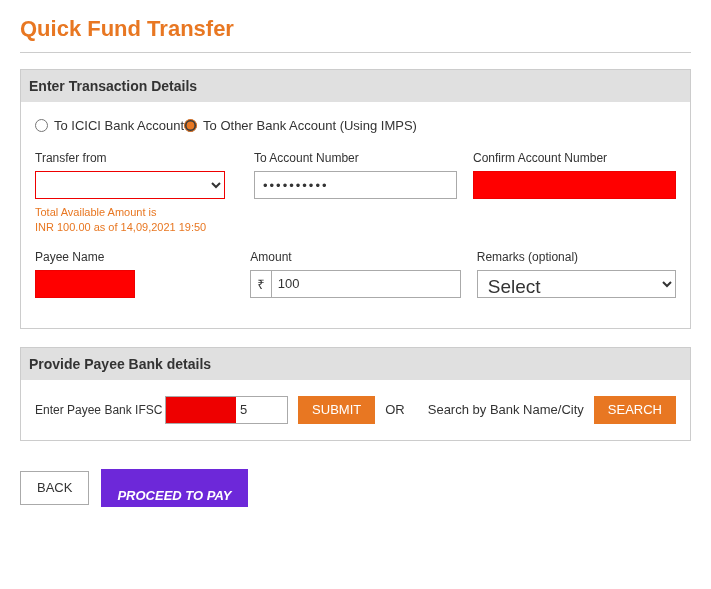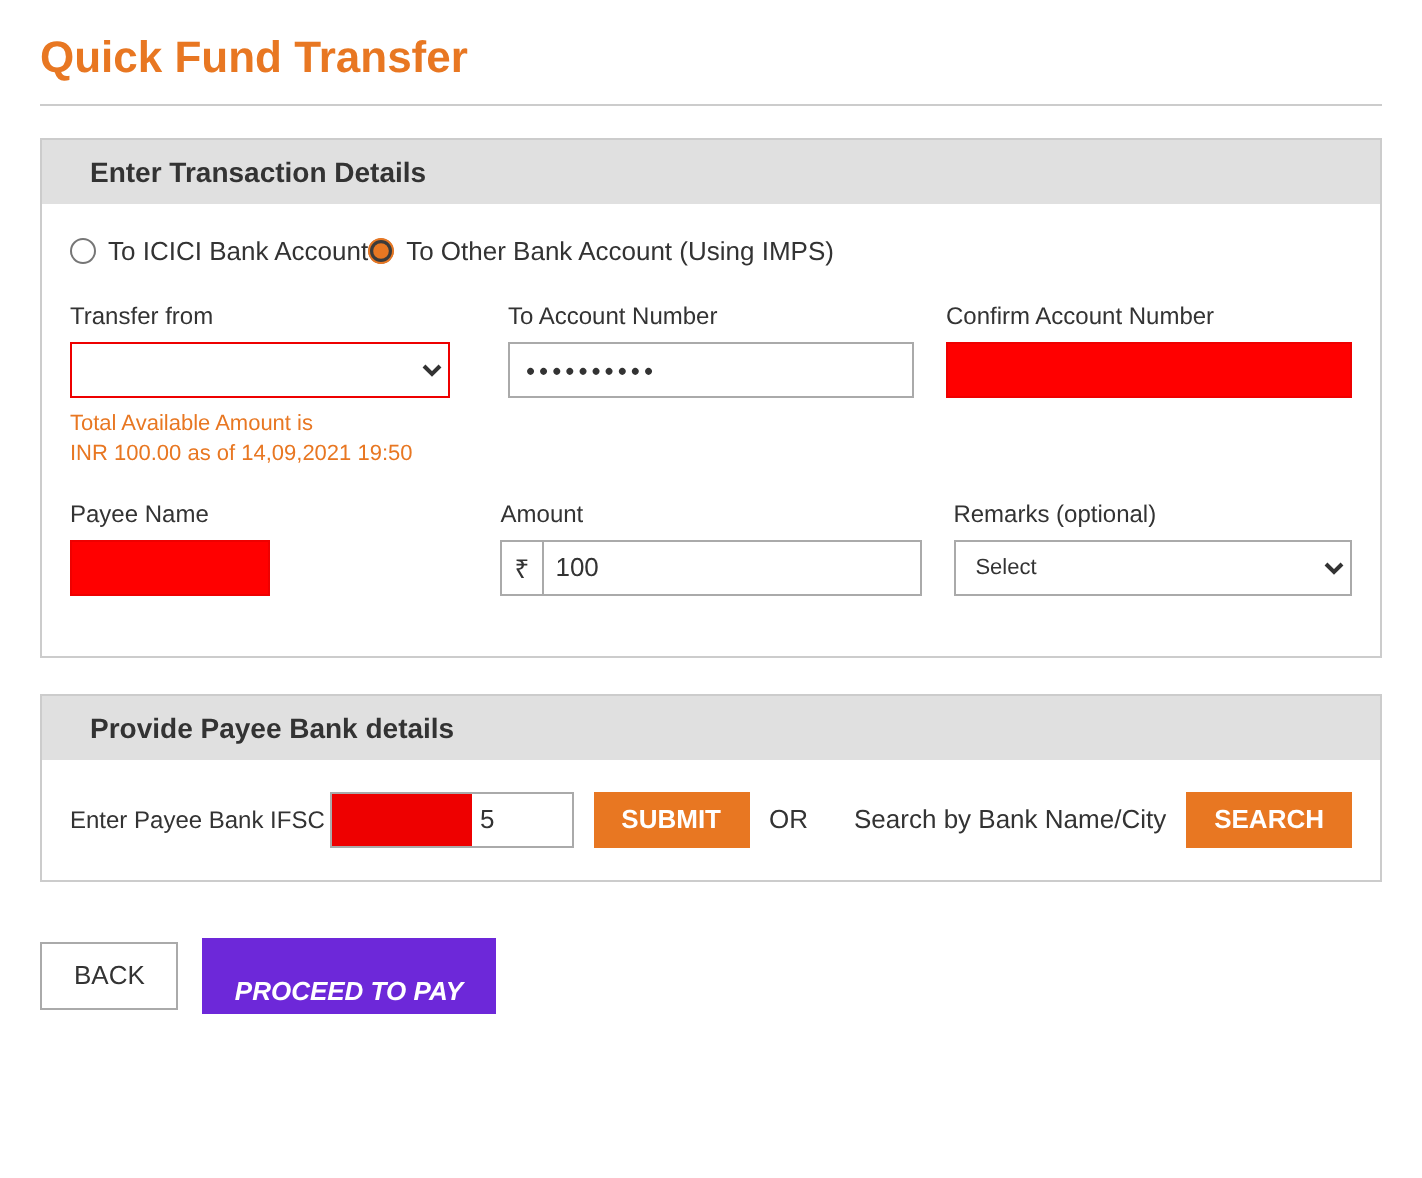--- a/index.html
+++ b/index.html
@@ -30,21 +30,21 @@
     }
 
     .section {
       border: 1px solid #ccc;
       margin-bottom: 18px;
       background: #fff;
     }
 
     .section-header {
       background: #e0e0e0;
-      padding: 8px 24px;
+      padding: 8px 8px;
       font-weight: bold;
       font-size: 14px;
       color: #333;
     }
 
     .section-body {
       padding: 16px 14px;
     }
 
     .radio-row {
@@ -99,21 +99,21 @@
       outline: none;
     }
 
     .form-input.error-border {
       border-color: #e00;
     }
 
     .form-select {
       border: 1px solid #aaa;
       padding: 4px 6px;
-      font-size: 11px;
+      font-size: 19px;
       color: #333;
       height: 28px;
       width: 100%;
       background: #fff;
       outline: none;
     }
 
     .transfer-select {
       border: 1px solid #aaa;
       padding: 4px 6px;
@@ -202,21 +202,21 @@
       padding: 0 4px;
       font-size: 13px;
     }
 
     .btn-orange {
       background: #e87722;
       color: #fff;
       border: none;
       padding: 4px 14px;
       font-size: 13px;
-      font-weight: bold;
+      font-weight: normal;
       cursor: pointer;
       height: 28px;
     }
 
     .or-text {
       font-size: 13px;
       color: #333;
       white-space: nowrap;
     }
 

